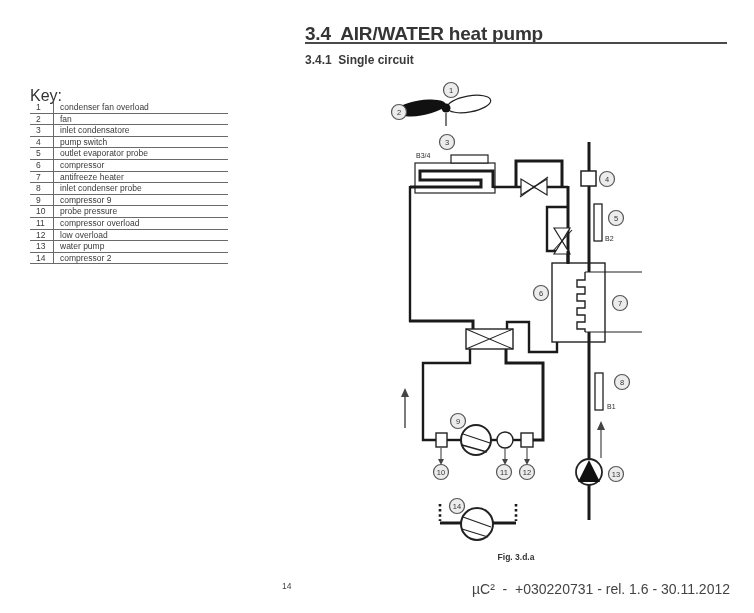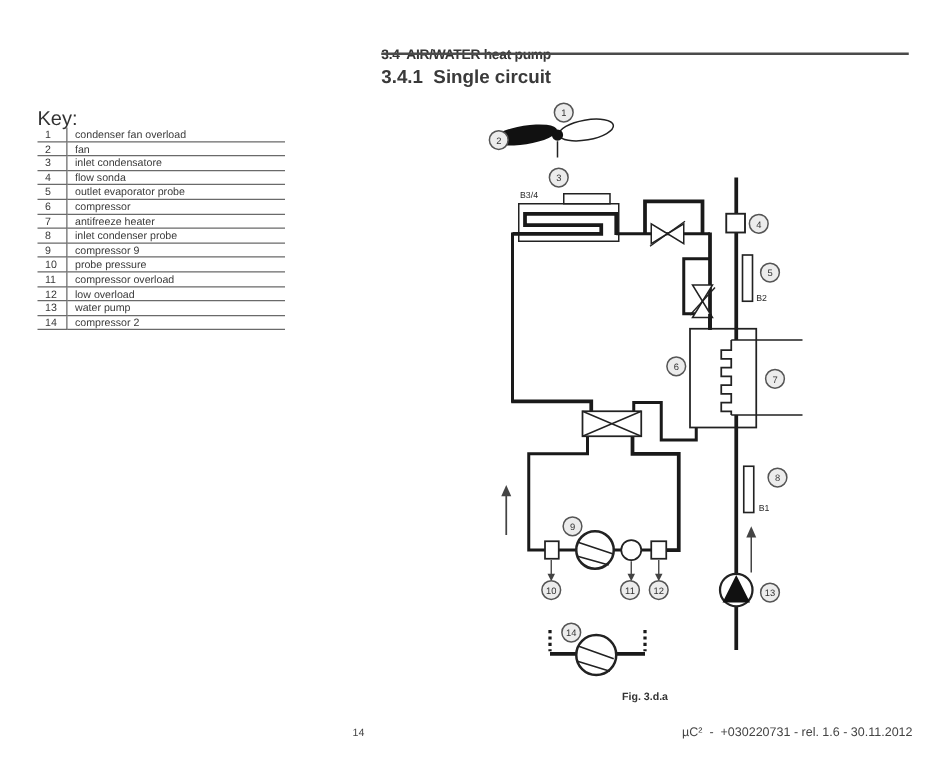--- a/index.html
+++ b/index.html
@@ -1,33 +1,33 @@
 <!DOCTYPE html>
 <html><head>
 <meta charset="utf-8">
 <style>
   html,body{margin:0;padding:0;background:#fff;}
   body{width:754px;height:613px;position:relative;overflow:hidden;
        font-family:"Liberation Sans",sans-serif;color:#333;}
   .abs{position:absolute;}
   
-  .sec-title{left:305px;top:38px;font-size:11px;font-weight:bold;color:#353535;
+  .sec-title{left:305px;top:23px;font-size:19px;font-weight:bold;color:#353535;
              letter-spacing:-0.2px;white-space:pre;}
   .sec-rule{left:305px;top:42px;width:422px;height:2px;background:#4a4a4a;}
-  .subsec-title{left:305px;top:53px;font-size:15px;font-weight:bold;color:#3a3a3a;white-space:pre;}
+  .subsec-title{left:305px;top:53px;font-size:12px;font-weight:bold;color:#3a3a3a;white-space:pre;}
   
   .key-title{left:30px;top:87px;font-size:16px;color:#333;}
   table.key{left:30px;top:102px;width:198px;border-collapse:collapse;
             font-size:8.5px;color:#3a3a3a;table-layout:fixed;}
   table.key td{border-bottom:1px solid #6a6a6a;height:10.6px;padding:0 0 0 6px;
                line-height:10.6px;white-space:nowrap;overflow:hidden;}
   table.key td.num{width:17px;border-right:1px solid #6a6a6a;}
   
   .page-num{left:282px;top:581px;font-size:8.5px;color:#444;}
-  .doc-ref{right:24px;top:581px;font-size:10px;color:#444;white-space:pre;}
+  .doc-ref{right:24px;top:581px;font-size:14px;color:#444;white-space:pre;}
   
   text{font-family:"Liberation Sans",sans-serif;fill:#333;}
   .callout-num{font-size:7.5px;text-anchor:middle;}
   .probe-label{font-size:7px;fill:#2a2a2a;}
   .fig-caption{font-size:8.5px;font-weight:600;text-anchor:middle;fill:#333;}
 </style>
 </head>
 <body>
 
 <div class="abs sec-title">3.4  AIR/WATER heat pump</div>
@@ -44,21 +44,21 @@
   <tr>
         <td class="num">2</td>
         <td>fan</td>
       </tr>
   <tr>
         <td class="num">3</td>
         <td>inlet condensatore</td>
       </tr>
   <tr>
         <td class="num">4</td>
-        <td>flow sonda</td>
+        <td>pump switch</td>
       </tr>
   <tr>
         <td class="num">5</td>
         <td>outlet evaporator probe</td>
       </tr>
   <tr>
         <td class="num">6</td>
         <td>compressor</td>
       </tr>
   <tr>

